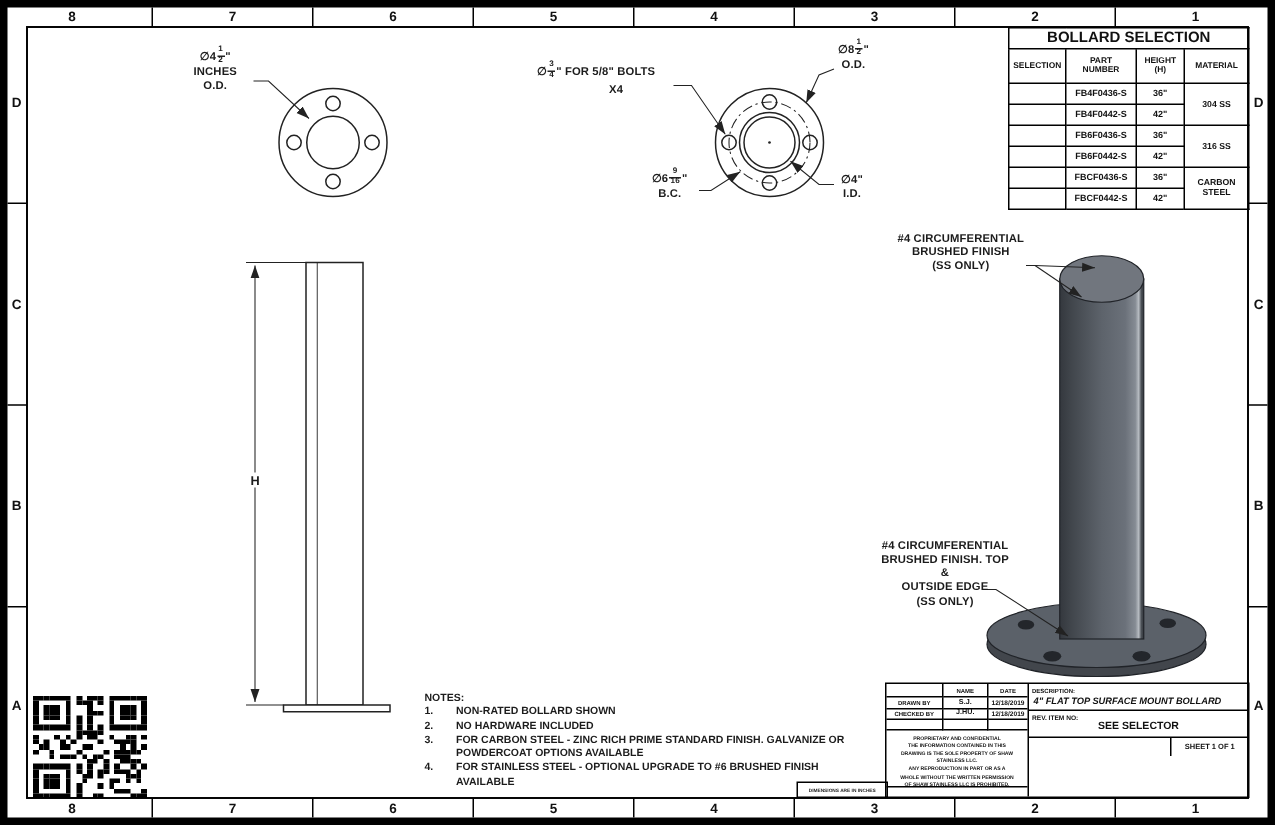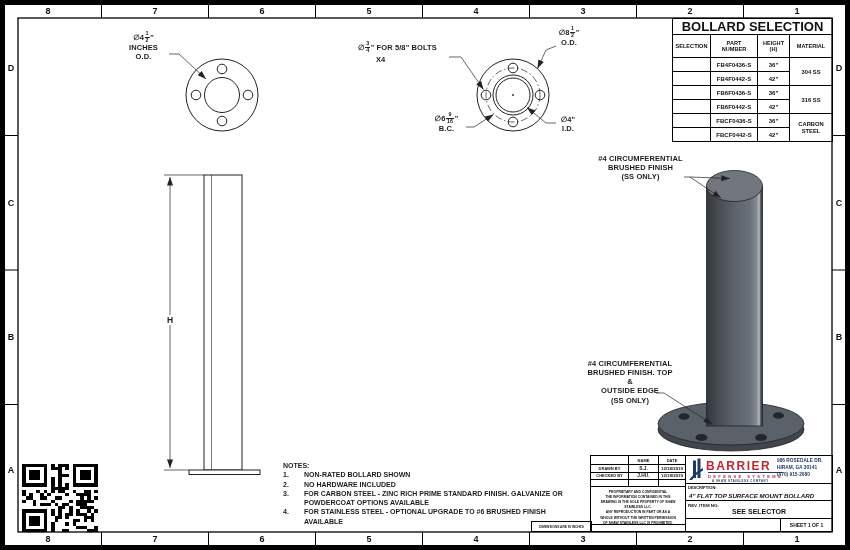--- a/index.html
+++ b/index.html
@@ -23,21 +23,21 @@
   .fr .den{border-top:0.9px solid #222;padding:0 1px;}
   .hlab{font-size:8.5px;font-weight:bold;background:#fff;padding:0 2px;}
   .notes{left:283px;top:461px;width:312px;font-size:7px;font-weight:bold;line-height:9.3px;}
   .nrow{display:flex;}
   .nn{width:21px;flex:none;}
   .nt{width:278px;}
   .seltable{position:absolute;left:672px;top:18px;width:160px;border-collapse:collapse;z-index:5;
             font-family:"Liberation Sans",sans-serif;table-layout:fixed;}
   .seltable td,.seltable th{border:1px solid #000;padding:0;text-align:center;vertical-align:middle;
             font-weight:bold;color:#111;overflow:hidden;}
-  .st-title{font-size:13px;height:13px;}
+  .st-title{font-size:10px;height:13px;}
   .st-head{font-size:5.6px;height:22px;white-space:pre-line;line-height:1.15;}
   .st-cell{font-size:6px;height:13px;}
   .tb{position:absolute;left:590px;top:455px;width:243px;height:77px;border:1px solid #000;
       box-sizing:border-box;z-index:5;display:flex;color:#111;}
   .tb *{box-sizing:border-box;}
   .tbl{width:95px;flex:none;border-right:1px solid #000;display:flex;flex-direction:column;}
   .tbr{flex:1;display:flex;flex-direction:column;}
   .trow{display:flex;flex:none;}
   .tc{border-right:0.8px solid #000;border-bottom:0.8px solid #000;display:flex;align-items:center;justify-content:center;}
   .tc:last-child{border-right:none;}
@@ -176,21 +176,21 @@
 
   <div class="t co" style="left:358px;top:41px;width:110px;text-align:left">
     <div class="dia left">
         <span>∅</span>
         <span class="fr">
           <span>3</span>
           <span class="den">4</span>
         </span>
         <span>" FOR 5/8" BOLTS</span>
       </div>
-    <div style="margin-left:18px;margin-top:2px">X4</div>
+    <div style="margin-left:48px;margin-top:2px">X4</div>
   </div>
 
   <div class="t co" style="left:543px;top:26px;width:52px">
     <div class="dia">
         <span>∅8</span>
         <span class="fr">
           <span>1</span>
           <span class="den">2</span>
         </span>
         <span>"</span>
@@ -327,33 +327,20 @@
       <div class="prop">PROPRIETARY AND CONFIDENTIAL
 THE INFORMATION CONTAINED IN THIS
 DRAWING IS THE SOLE PROPERTY OF SHAW
 STAINLESS LLC.
 ANY REPRODUCTION IN PART OR AS A
 WHOLE WITHOUT THE WRITTEN PERMISSION
 OF SHAW STAINLESS LLC IS PROHIBITED.</div>
       <div style="flex:1"></div>
     </div>
     <div class="tbr">
-      <div class="logo-row">
-        <svg style="position:absolute;left:2px;top:2px" width="16" height="24" viewBox="0 0 16 24">
-          <path d="M1 22 Q7 14 15 10 L15 12.5 Q8 16 4 22 Z" fill="#1d3a63"></path>
-          <rect x="5" y="2.5" width="3" height="17.5" fill="#1d3a63"></rect>
-          <rect x="9.5" y="0.5" width="3" height="19.5" fill="#1d3a63"></rect>
-        </svg>
-        <div style="position:absolute;left:20px;top:3px;font-size:12px;font-weight:bold;letter-spacing:1.5px;color:#c3272e">BARRIER</div>
-        <div style="position:absolute;left:22px;top:16px;font-size:4px;font-weight:bold;letter-spacing:2.4px;color:#c3272e;border-top:0.7px solid #1d3a63;padding-top:0.6px">DEFENSE SYSTEMS</div>
-        <div style="position:absolute;left:26px;top:22.5px;font-size:2.8px;font-weight:bold;color:#1d3a63;letter-spacing:0.6px">A SHAW STAINLESS COMPANY</div>
-        <div class="pre" style="position:absolute;left:91px;top:2px;font-size:4.8px;font-weight:bold;color:#1d3a63;line-height:6.8px">986 ROSEDALE DR.
-HIRAM, GA 30141
-(470) 915-2080</div>
-      </div>
       <div class="desc-row">
         <div class="lblsm" style="position:absolute;left:2px;top:1.5px">DESCRIPTION:</div>
         <div style="position:absolute;left:3px;top:8px;font-size:6.2px;font-weight:bold;font-style:italic">4" FLAT TOP SURFACE MOUNT BOLLARD</div>
       </div>
       <div class="rev-row">
         <div class="lblsm" style="position:absolute;left:2px;top:1.5px;font-size:4.4px">REV. ITEM NO:</div>
         <div style="position:absolute;left:0;right:0;top:7px;text-align:center;font-size:7px;font-weight:bold">SEE SELECTOR</div>
       </div>
       <div class="sheet-row">
         <div style="width:95px;border-right:0.8px solid #000"></div>

